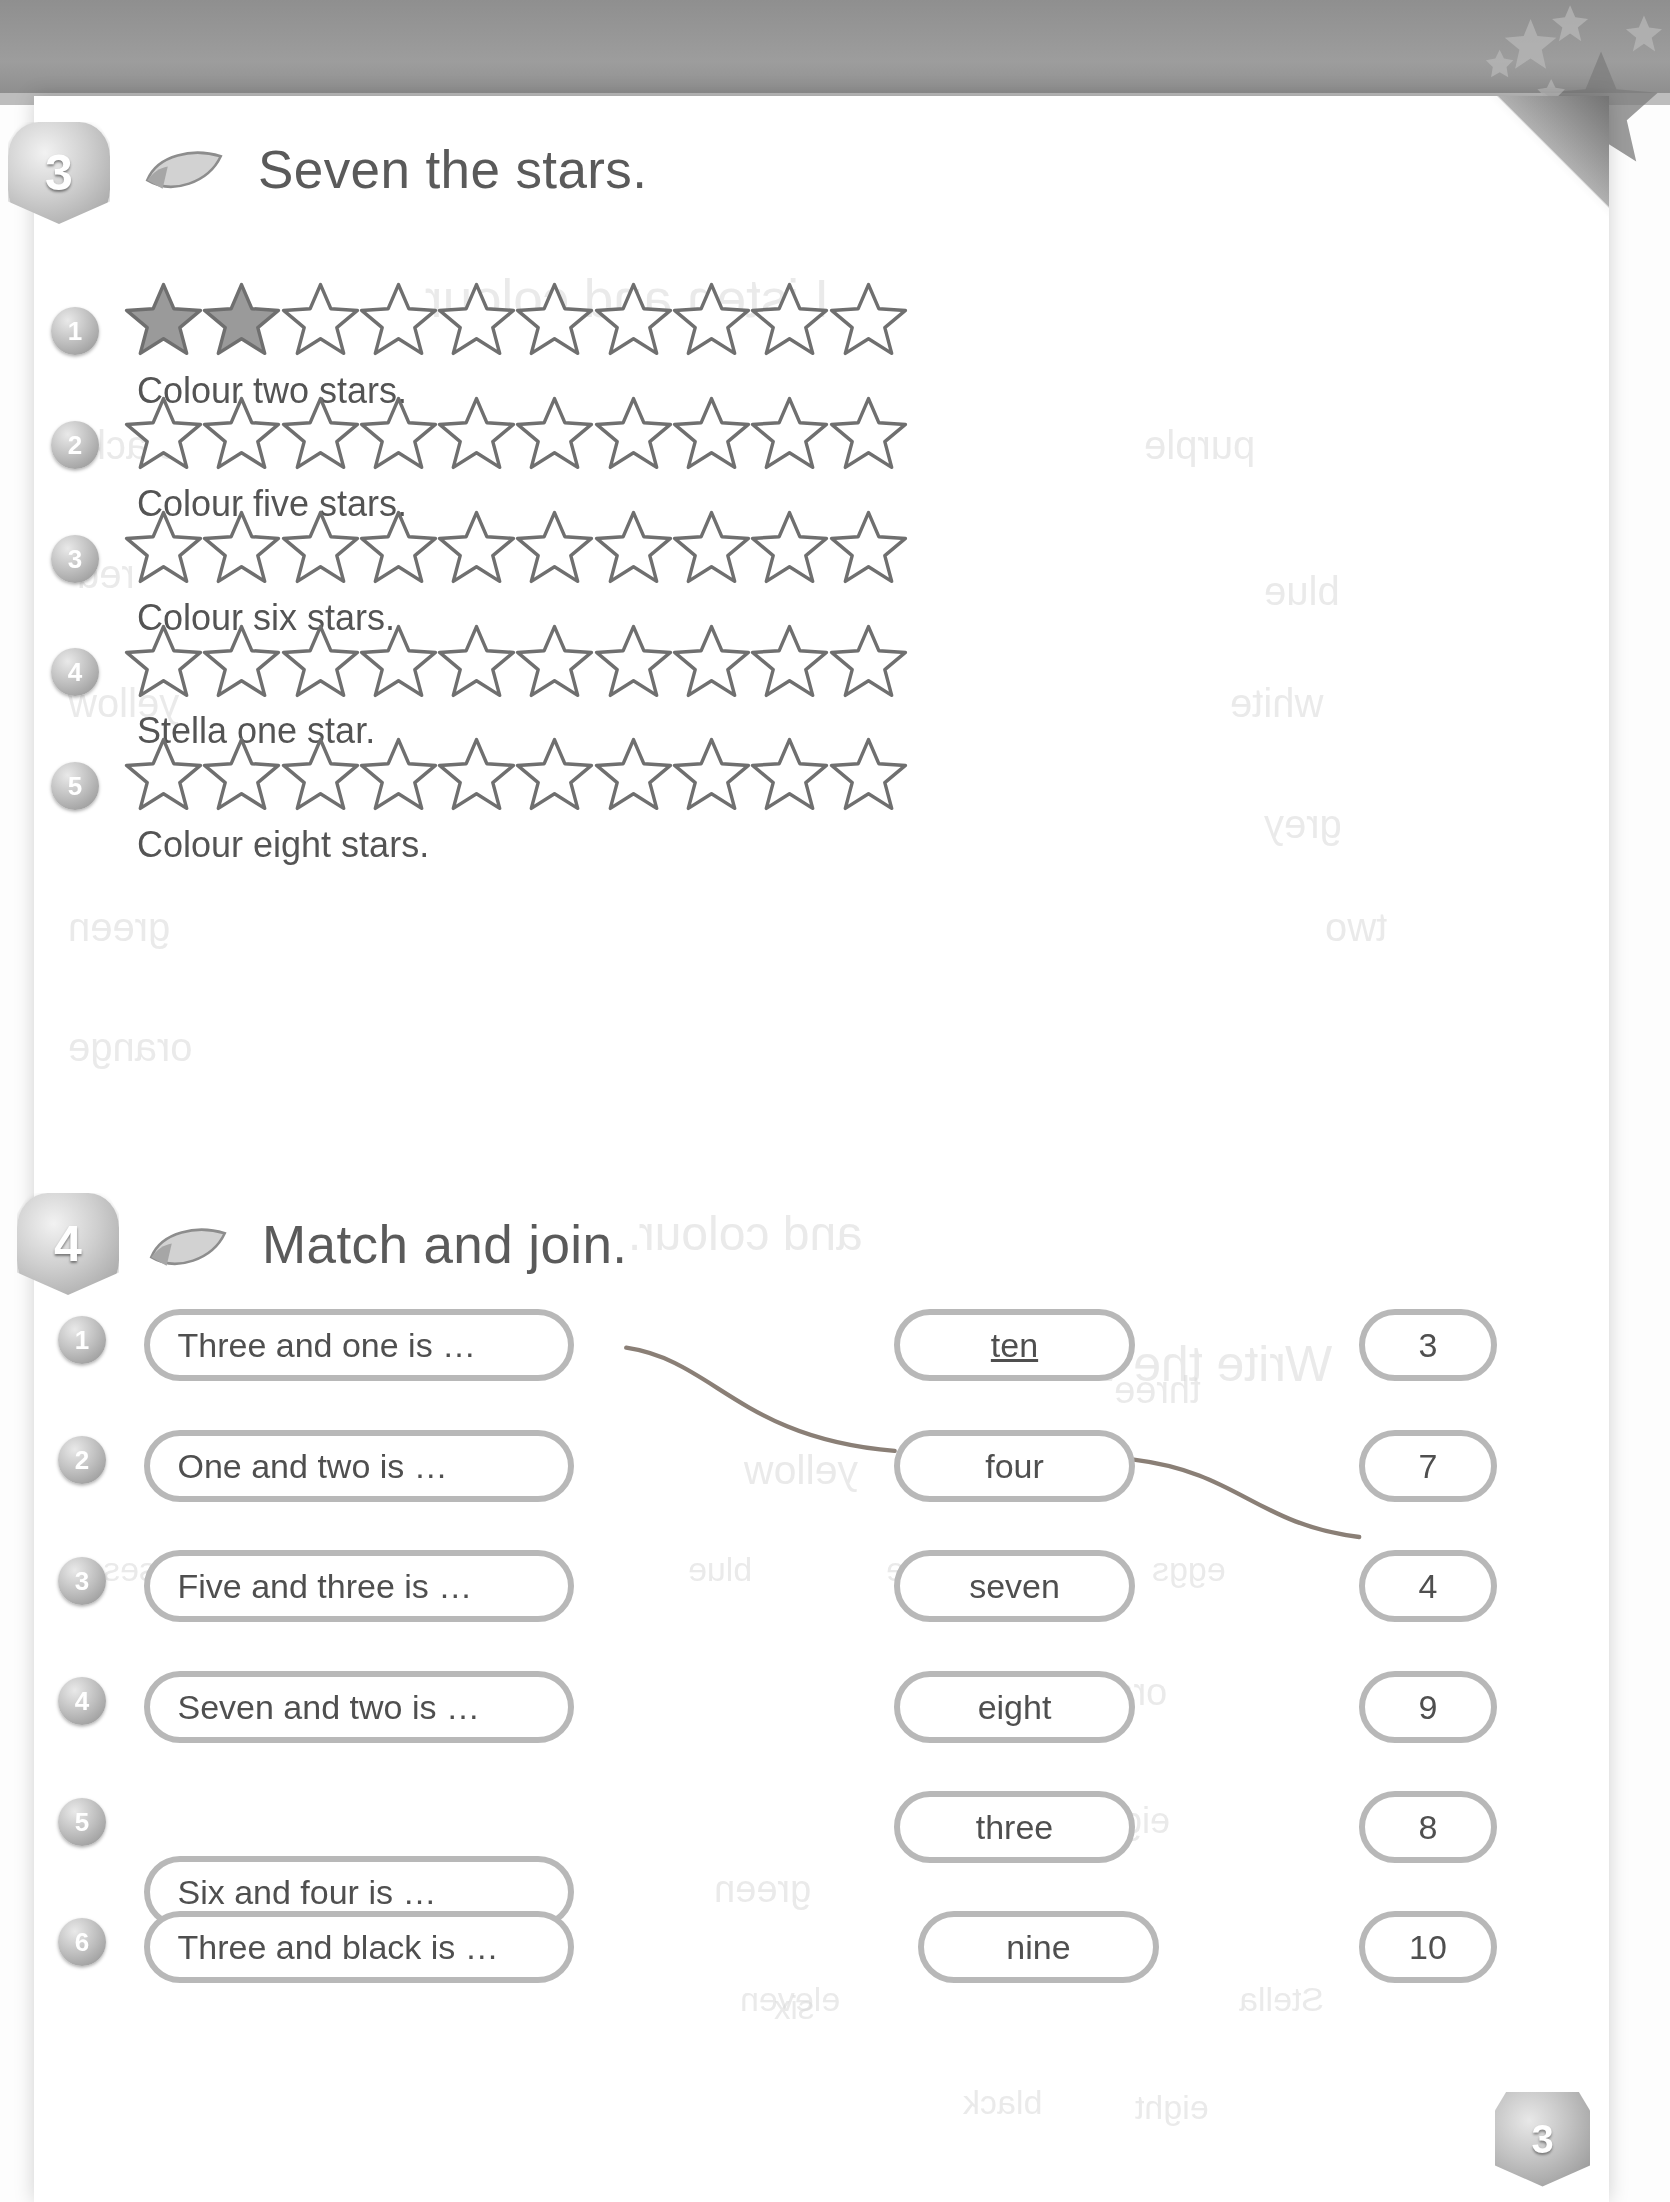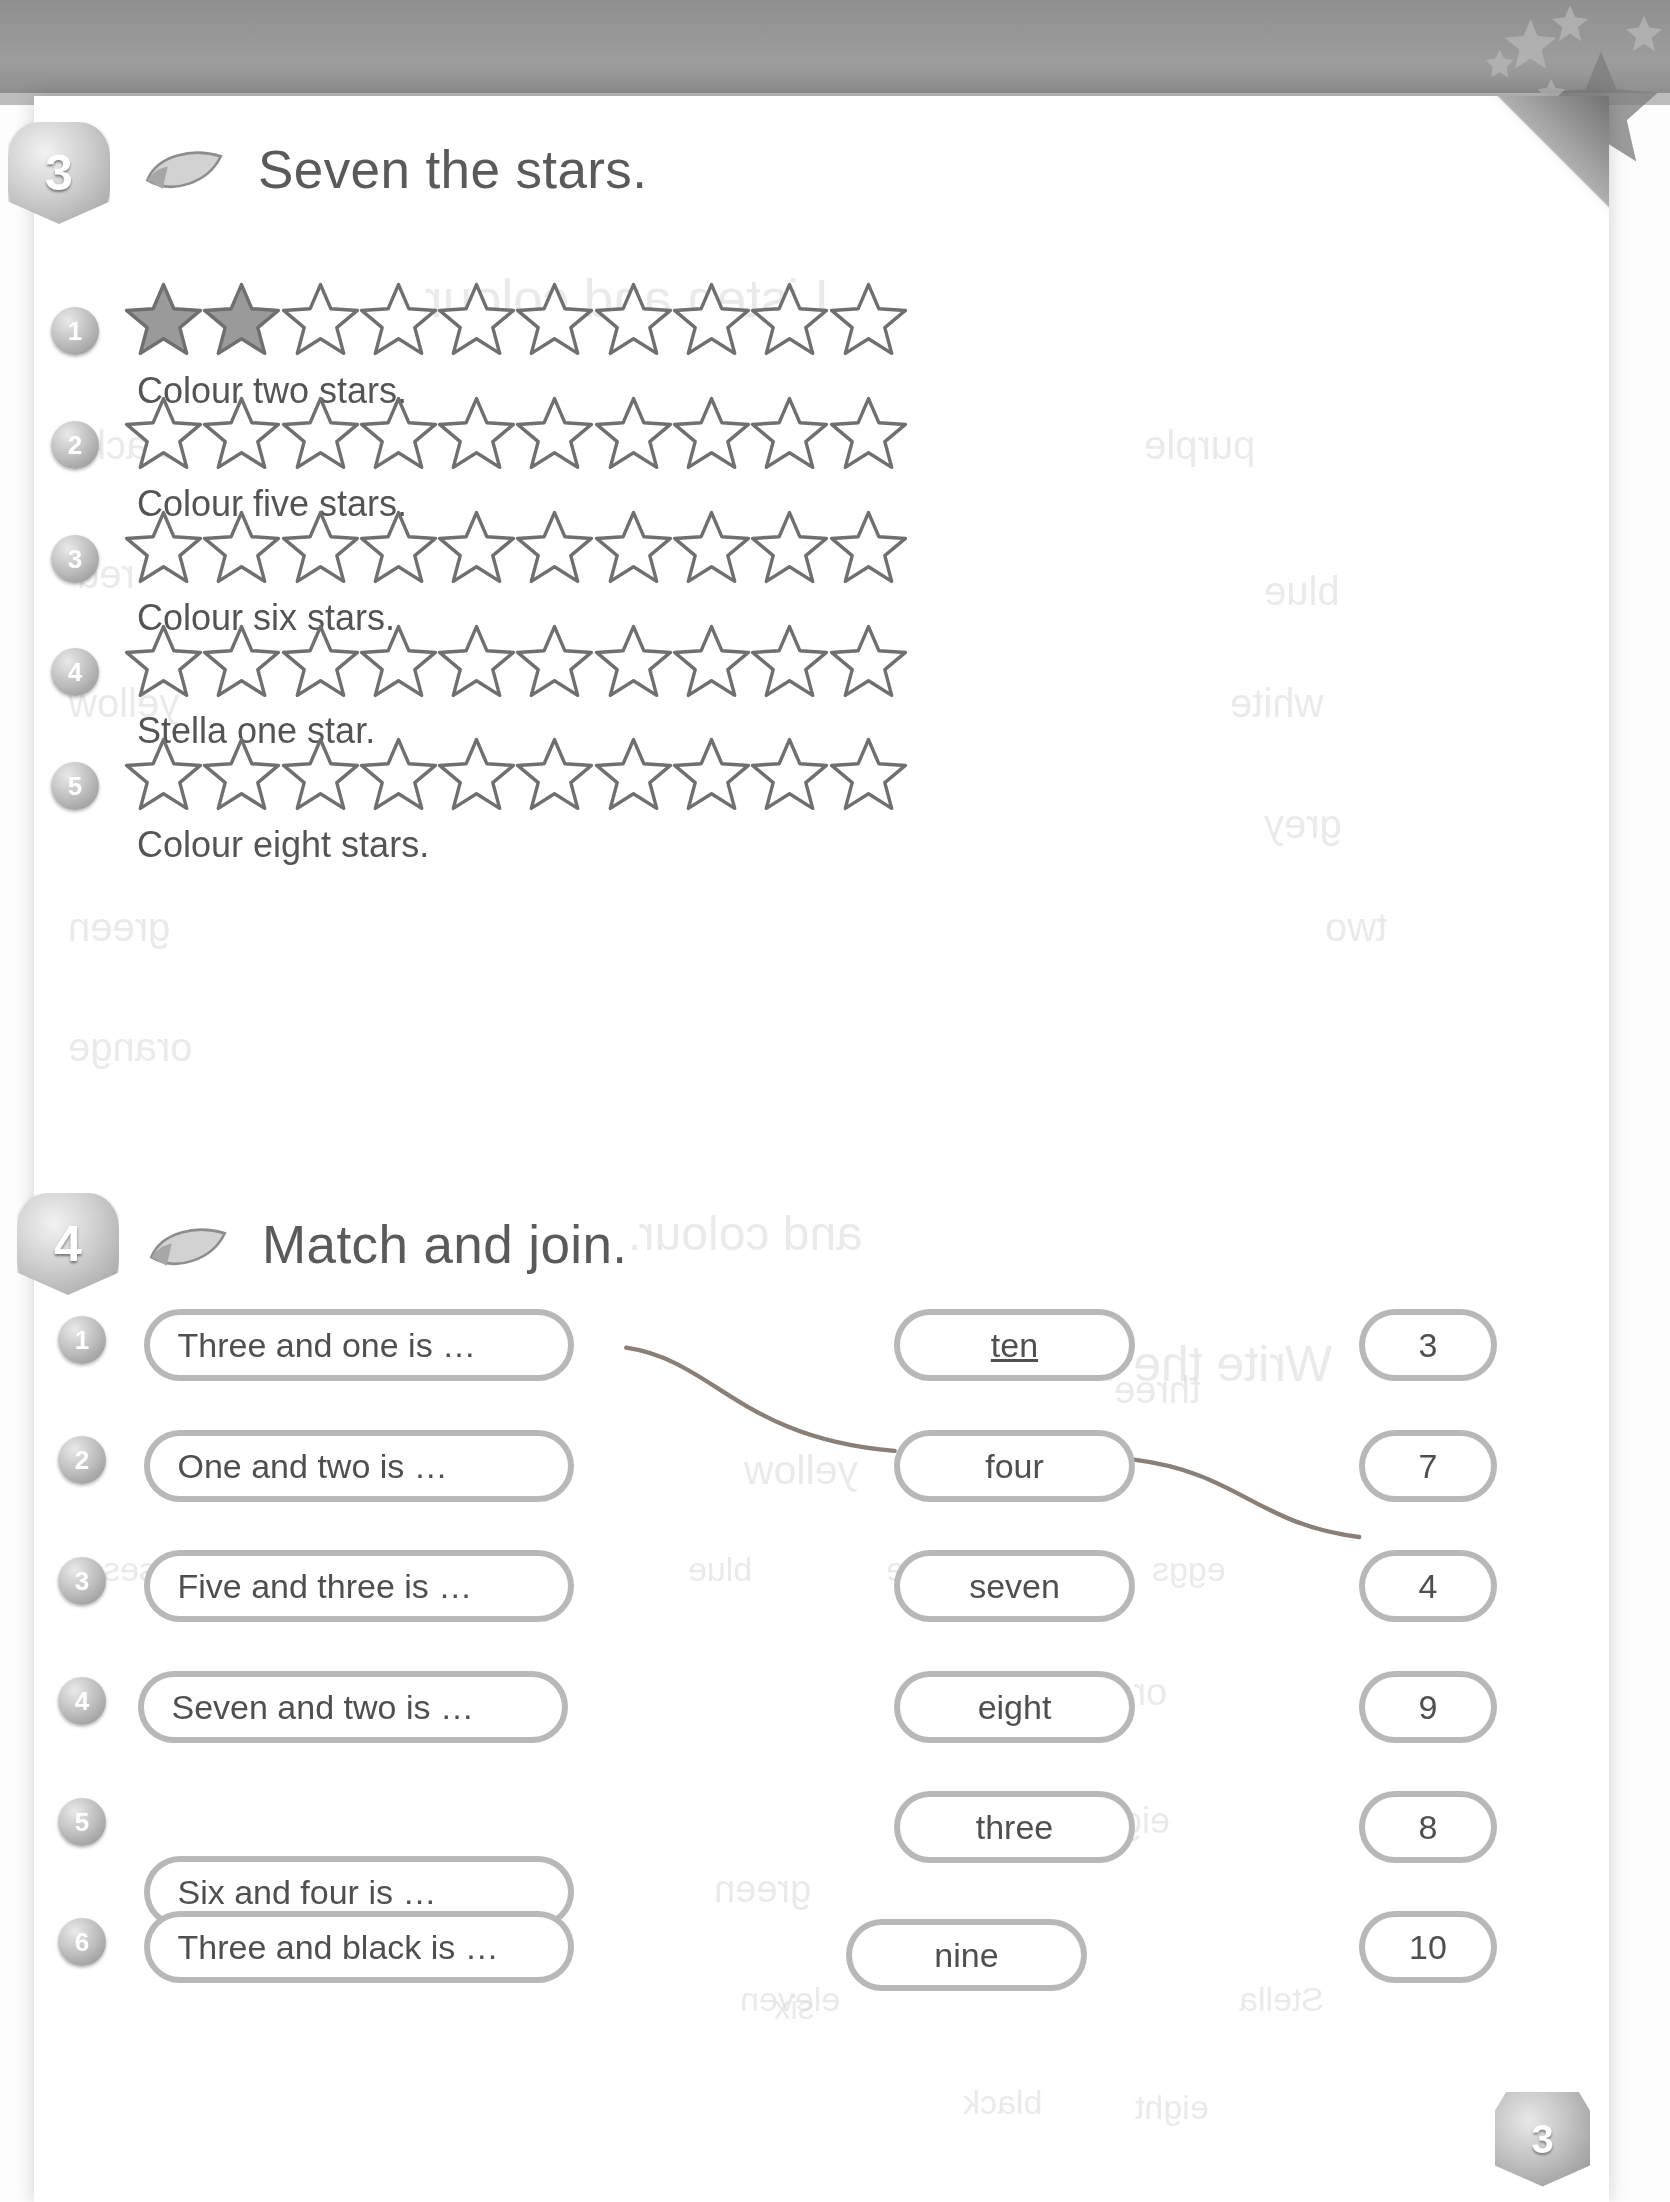--- a/index.html
+++ b/index.html
@@ -409,34 +409,34 @@
       <div class="num-circle" style="left:24px; top:1220px;">1</div>
       <div class="pill left" style="left:110px; top:1213px;">Three and one is …</div>
 
       <div class="num-circle" style="left:24px; top:1340px;">2</div>
       <div class="pill left" style="left:110px; top:1334px;">One and two is …</div>
 
       <div class="num-circle" style="left:24px; top:1461px;">3</div>
       <div class="pill left" style="left:110px; top:1454px;">Five and three is …</div>
 
       <div class="num-circle" style="left:24px; top:1581px;">4</div>
-      <div class="pill left" style="left:104px; top:1575px;">Seven and two is …</div>
+      <div class="pill left" style="left:110px; top:1575px;">Seven and two is …</div>
 
       <div class="num-circle" style="left:24px; top:1702px;">5</div>
       <div class="pill left" style="left:110px; top:1760px;">Six and four is …</div>
 
       <div class="num-circle" style="left:24px; top:1822px;">6</div>
       <div class="pill left" style="left:110px; top:1815px;">Three and black is …</div>
 
       <div class="pill mid" style="left:860px; top:1213px;text-decoration:underline;">ten</div>
       <div class="pill mid" style="left:860px; top:1334px;">four</div>
       <div class="pill mid" style="left:860px; top:1454px;">seven</div>
       <div class="pill mid" style="left:860px; top:1575px;">eight</div>
       <div class="pill mid" style="left:860px; top:1695px;">three</div>
-      <div class="pill mid" style="left:812px; top:1815px;margin-top:8px;">nine</div>
+      <div class="pill mid" style="left:884px; top:1815px;">nine</div>
 
       <div class="pill right" style="left:1325px; top:1213px;">3</div>
       <div class="pill right" style="left:1325px; top:1334px;">7</div>
       <div class="pill right" style="left:1325px; top:1454px;">4</div>
       <div class="pill right" style="left:1325px; top:1575px;">9</div>
       <div class="pill right" style="left:1325px; top:1695px;">8</div>
       <div class="pill right" style="left:1325px; top:1815px;">10</div>
     </div>
 
     <div class="page-number">3</div>

